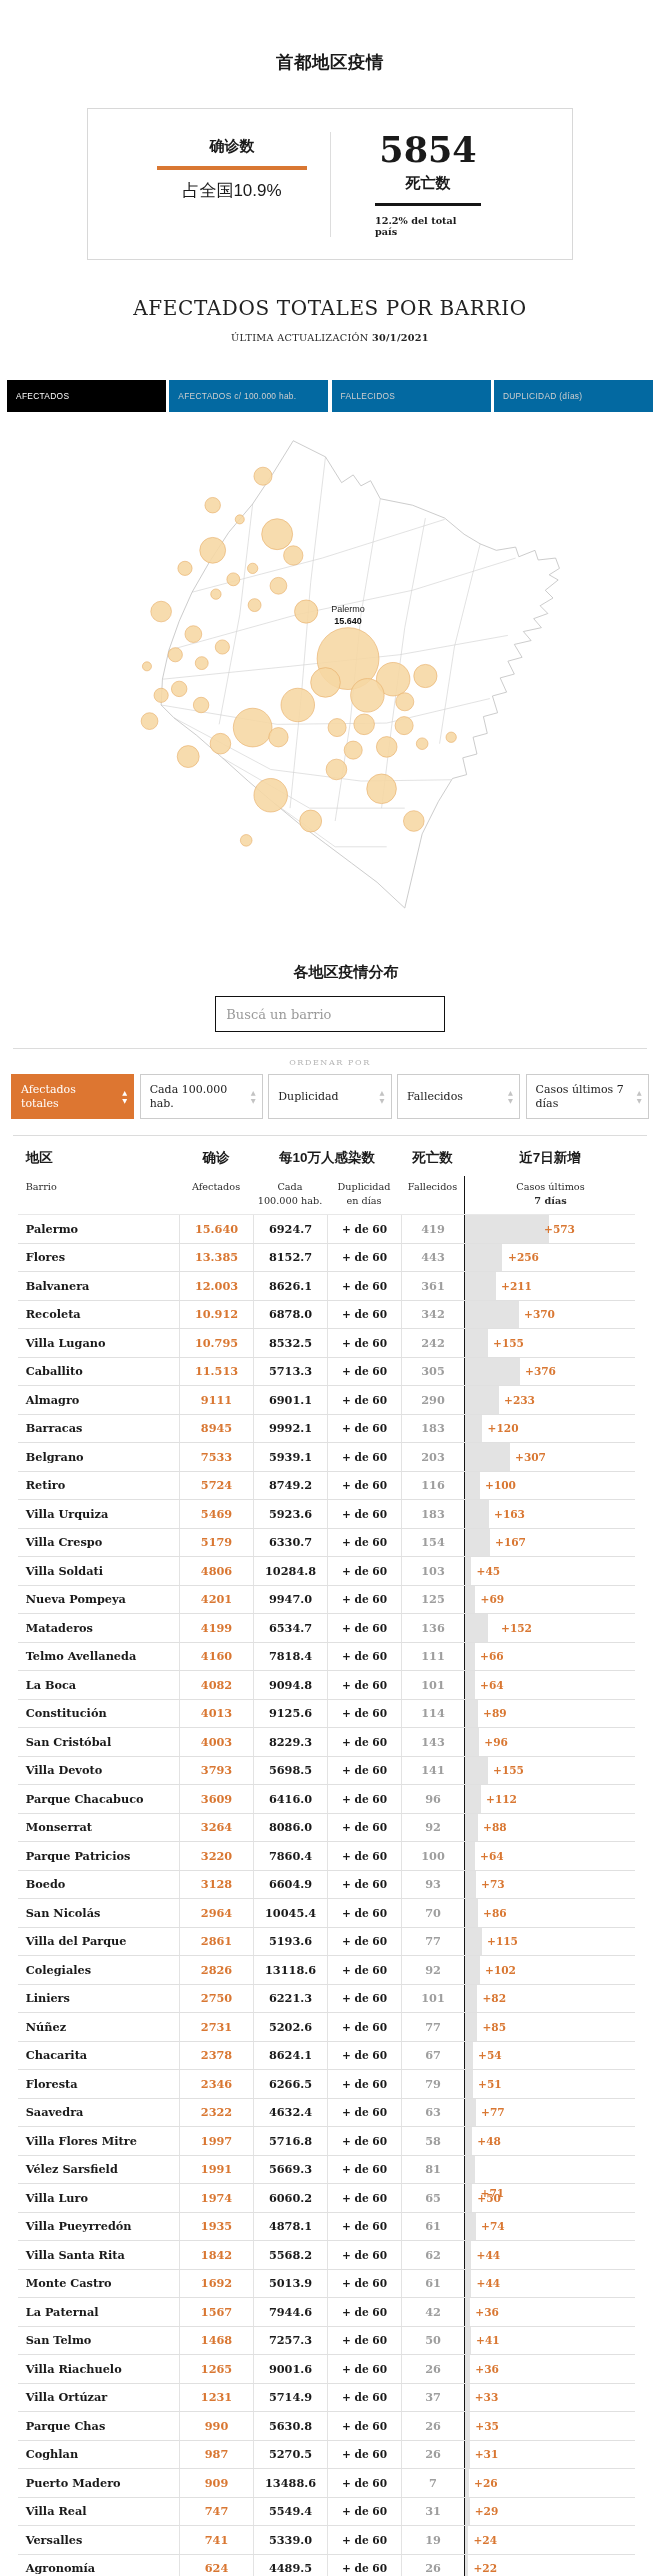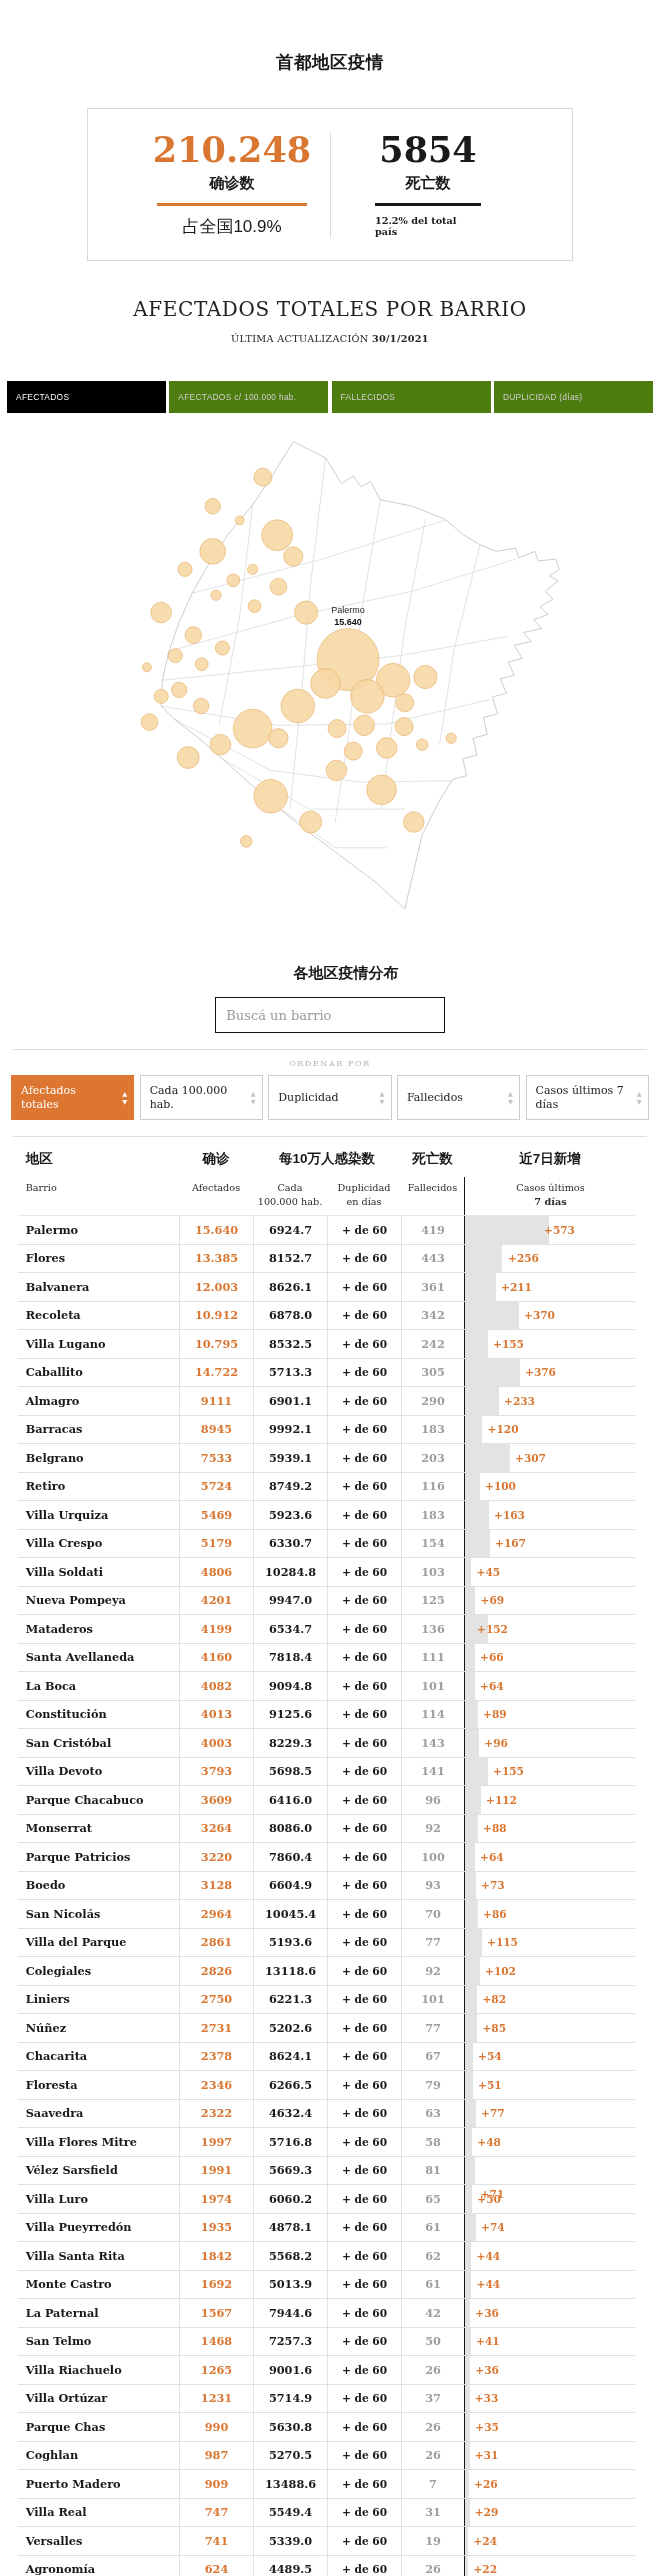--- a/index.html
+++ b/index.html
@@ -24,21 +24,21 @@
 
   
   .sec-title{margin:36px 0 0;text-align:center;font-family:"DejaVu Serif","Liberation Serif",serif;
              font-weight:400;font-size:20px;letter-spacing:0.6px;color:#222;}
   .updated{margin-top:11.6px;text-align:center;font-family:"DejaVu Serif","Liberation Serif",serif;font-size:9.7px;
            letter-spacing:0.3px;color:#222;}
   .updated b{font-weight:700;}
 
   .tabs{display:flex;gap:3.2px;margin:37px 7px 0;}
   .tab{flex:1;height:32px;display:flex;align-items:center;padding-left:9px;box-sizing:border-box;
-       font-size:8.4px;letter-spacing:0.3px;background:#4d7c0f;color:#cfcfcf;cursor:pointer;}
+       font-size:8.4px;letter-spacing:0.3px;background:#0369a1;color:#cfcfcf;cursor:pointer;}
   .tab.active{background:#000;color:#fff;}
 
   .map-wrap{margin-top:9px;}
 
   
   .dist-title{margin:30px 0 0;text-align:center;font-size:15px;font-weight:700;padding-left:32px;}
   .search-wrap{text-align:center;margin-top:14px;}
   .search-input{width:230px;height:36px;box-sizing:border-box;border:1.3px solid #111;padding:0 10.3px;
                 font-family:"DejaVu Serif","Liberation Serif",serif;font-size:13px;color:#444;outline:none;}
   .search-input::placeholder{color:#9a9a9a;}
@@ -81,21 +81,20 @@
   .row .bar{position:absolute;left:0;top:0;bottom:0;background:#e3e3e3;}
   .row .casos-label{position:absolute;top:50%;transform:translateY(-50%);color:#d97732;font-weight:700;font-size:10.6px;}
 </style>
 </head>
 <body>
 
 <h1 class="page-title">首都地区疫情</h1>
 
 <div class="stat-card">
   <div class="stat-block">
-    <div class="stat-value orange">210.248</div>
     <div class="stat-label">确诊数</div>
     <div class="stat-rule orange"></div>
     <div class="stat-sub-cn">占全国10.9%</div>
   </div>
   <div class="stat-block right">
     <div class="stat-value">5854</div>
     <div class="stat-label">死亡数</div>
     <div class="stat-rule black"></div>
     <div class="stat-sub-es">12.2% del total país</div>
   </div>
@@ -318,21 +317,21 @@
         <div class="cell cada">8532.5</div>
         <div class="cell dupl">+ de 60</div>
         <div class="cell fall">242</div>
         <div class="cell casos">
           <div class="bar" style="width: 22.6px;"></div>
           <span class="casos-label" style="left: 28px;">+155</span>
         </div>
       </div>
       <div class="row">
         <div class="cell barrio">Caballito</div>
-        <div class="cell afect">14.722</div>
+        <div class="cell afect">11.513</div>
         <div class="cell cada">5713.3</div>
         <div class="cell dupl">+ de 60</div>
         <div class="cell fall">305</div>
         <div class="cell casos">
           <div class="bar" style="width: 55px;"></div>
           <span class="casos-label" style="left: 60px;">+376</span>
         </div>
       </div>
       <div class="row">
         <div class="cell barrio">Almagro</div>
@@ -423,25 +422,25 @@
         </div>
       </div>
       <div class="row">
         <div class="cell barrio">Mataderos</div>
         <div class="cell afect">4199</div>
         <div class="cell cada">6534.7</div>
         <div class="cell dupl">+ de 60</div>
         <div class="cell fall">136</div>
         <div class="cell casos">
           <div class="bar" style="width: 22.6px;"></div>
-          <span class="casos-label" style="left: 12px;">+152</span>
-        </div>
-      </div>
-      <div class="row">
-        <div class="cell barrio">Santa Avellaneda</div>
+          <span class="casos-label" style="left: 36px;">+152</span>
+        </div>
+      </div>
+      <div class="row">
+        <div class="cell barrio">Telmo Avellaneda</div>
         <div class="cell afect">4160</div>
         <div class="cell cada">7818.4</div>
         <div class="cell dupl">+ de 60</div>
         <div class="cell fall">111</div>
         <div class="cell casos">
           <div class="bar" style="width: 9.7px;"></div>
           <span class="casos-label" style="left: 15px;">+66</span>
         </div>
       </div>
       <div class="row">

